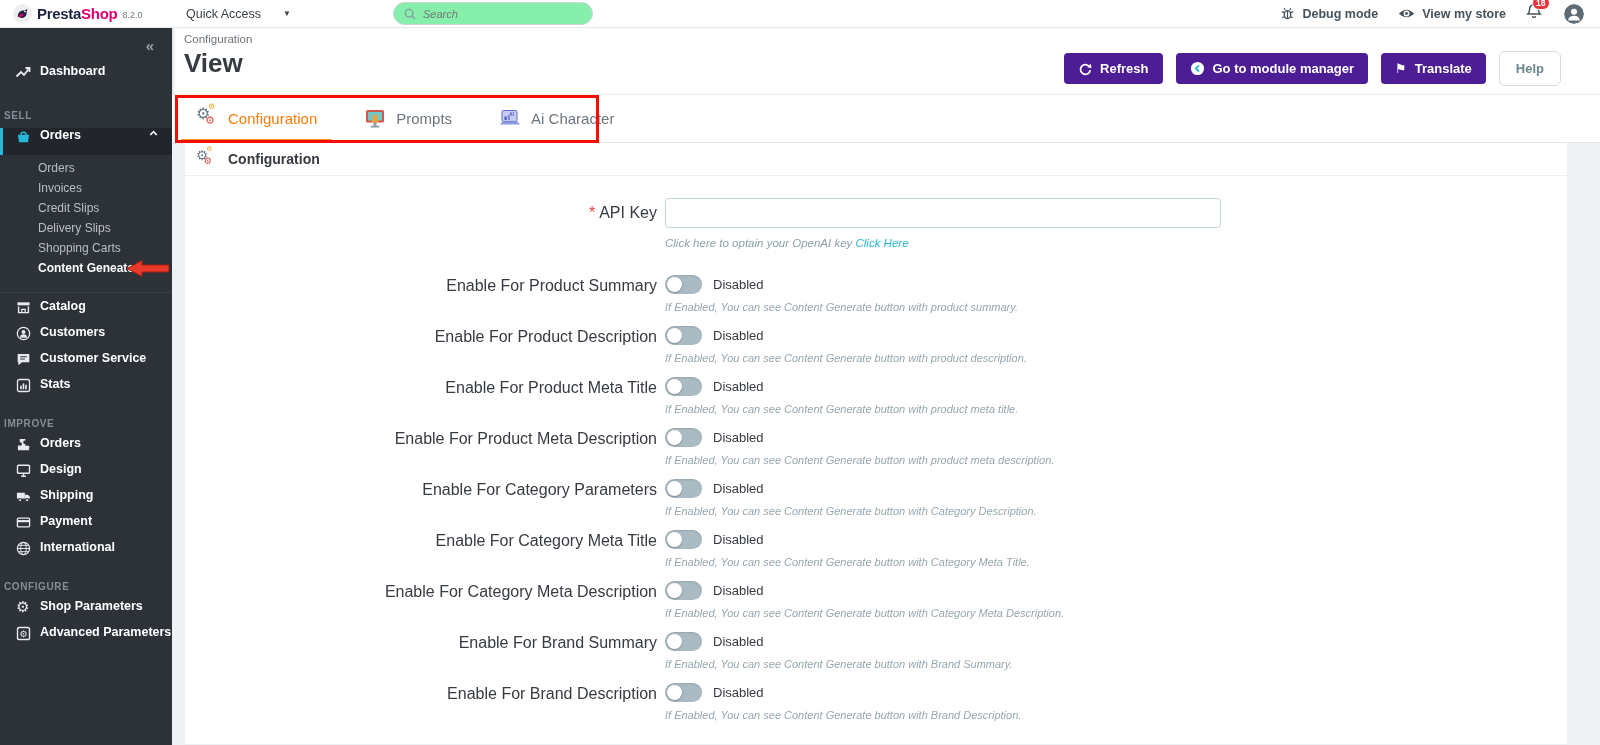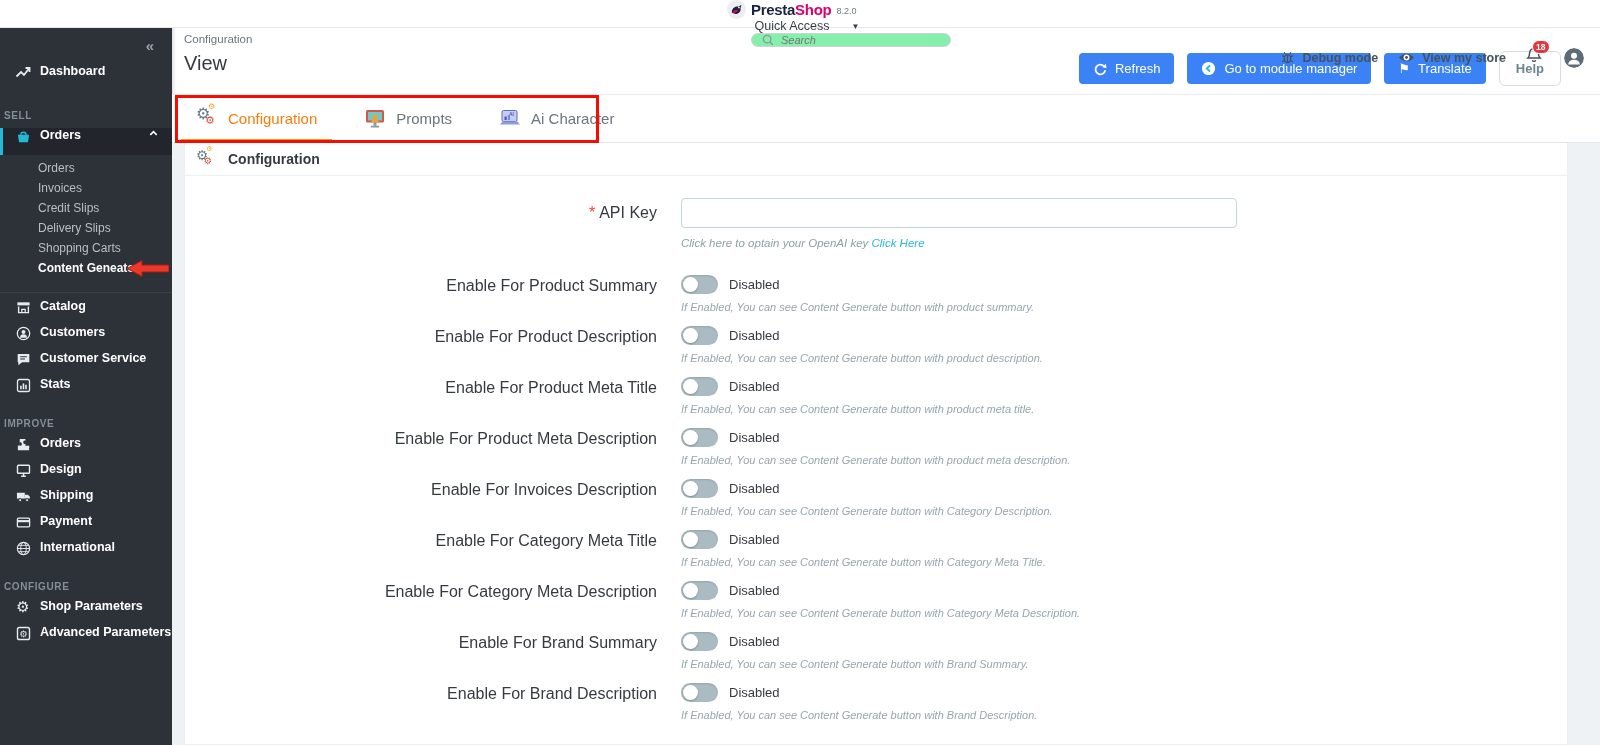--- a/index.html
+++ b/index.html
@@ -1,21 +1,21 @@
 <!DOCTYPE html>
 <html><head>
 <meta charset="utf-8">
 <style>
   * { margin:0; padding:0; box-sizing:border-box; }
   html,body { width:1600px; height:745px; overflow:hidden; }
   body { font-family:"Liberation Sans", sans-serif; background:#eff2f5; position:relative; color:#363a41; }
 
   
   .topbar { position:absolute; top:0; left:0; width:1600px; height:28px; background:#fff;
-            border-bottom:1px solid #e3e8ec; display:flex; align-items:center; z-index:30;flex-direction:column; }
+            border-bottom:1px solid #e3e8ec; display:flex; align-items:center; z-index:30; }
   .brand { width:172px; flex:none; display:flex; align-items:center; padding-left:13px; }
   .bird { width:19px; height:19px; flex:none; margin-right:5px; }
   .wordmark { font-size:15px; font-weight:700; color:#1c2241; letter-spacing:-0.3px; }
   .wordmark .shop { color:#e0006d; }
   .version { font-size:9px; color:#6b7c85; margin-left:5px; margin-top:3px; }
   .quick-access { margin-left:14px; font-size:12.5px; color:#383f48; display:flex; align-items:center; gap:22px; cursor:pointer; }
   .caret { font-size:8px; color:#383f48; }
   .searchbox { margin-left:102px; width:200px; height:23px; border:1px solid #ccd4da; border-radius:12px;
                display:flex; align-items:center; padding:0 10px; gap:7px; background:#86efac; }
   .searchbox input { border:none; outline:none; width:150px; font-size:11px; font-style:italic; color:#6e7b84;
@@ -45,23 +45,23 @@
   .sub-item.highlight { color:#fff; font-weight:700; }
   .annotation-arrow { position:absolute; right:3px; top:2px; width:42px; height:17px; }
   .side-divider { border-top:1px solid #3a4046; margin:8px 0 6px; }
   .nav-item.h26 { height:26px; }
 
   
   .main { position:absolute; top:28px; left:172px; width:1428px; height:717px; }
   .main-header { background:#fff; height:67px; padding:5px 0 0 12px; border-bottom:1px solid #eaeef1;
                  position:relative; box-shadow:inset 4px 0 5px -4px rgba(0,0,0,.25); }
   .breadcrumb { font-size:11.5px; color:#6c757d; margin-bottom:3px; }
-  .page-title { font-size:20px; font-weight:400; color:#363a41; line-height:30px; }
+  .page-title { font-size:26px; font-weight:700; color:#363a41; line-height:30px; }
   .header-buttons { position:absolute; right:39px; top:23px; display:flex; align-items:center; gap:13px; }
-  .btn { height:31px; border:none; border-radius:4px; background:#3b82f6; color:#fff; font-weight:400;
+  .btn { height:31px; border:none; border-radius:4px; background:#4c1d95; color:#fff; font-weight:700;
          font-size:13px; display:flex; align-items:center; gap:8px; padding:0 14px; cursor:pointer;
          font-family:"Liberation Sans", sans-serif; }
   .btn-help { background:#fff; border:1px solid #d6dce1; color:#6c868e; height:35px; border-radius:6px; padding:0 16px; font-weight:700; }
   .flag-glyph { font-size:13px; font-family:"DejaVu Sans", sans-serif; }
 
   
   .tabs-bar { background:#fff; height:48px; display:flex; align-items:stretch; padding-left:9px;
               border-bottom:1px solid #e3e8ec; position:relative; }
   .tab { display:flex; align-items:center; gap:9px; font-size:15px; color:#6c757d; padding:0 15px;
          cursor:pointer; position:relative; margin-right:16px; }
@@ -79,21 +79,21 @@
   
   .card { margin:0 32px 0 12px; background:#fff; min-height:602px; border:1px solid #eceff2; border-top:none; }
   .card-header { height:33px; display:flex; align-items:center; gap:9px; padding-left:11px;
                  border-bottom:1px solid #edf0f2; font-size:14px; font-weight:700; color:#363a41; }
   .card-header .gears-icon { transform:scale(.85); transform-origin:left center; }
   .card-body { padding-top:22px; }
 
   .form-row { display:flex; margin-bottom:10px; }
   .label-col { width:472px; flex:none; text-align:right; font-size:16px; color:#363a41; padding-top:6px; }
   .label-col.toggle-lab { padding-top:2px; }
-  .ctrl-col { margin-left:24px; }
+  .ctrl-col { margin-left:8px; }
   .req { color:#f0413a; margin-right:4px; }
   .api-input { width:556px; height:30px; border:1px solid #c3d4da; border-radius:4px; padding:0 10px;
                font-size:13px; font-family:"Liberation Sans", sans-serif; color:#363a41; outline:none; }
   .api-helper { margin-top:9px; font-size:11.5px; font-style:italic; color:#8da0a8; }
   .api-helper a { color:#25b9d7; text-decoration:none; cursor:pointer; }
   .row-api { margin-bottom:26px; }
 
   .toggle-line { display:flex; align-items:center; }
   .toggle-pill { width:37px; height:19px; border-radius:10px; background:#aabbc3; position:relative;
                  cursor:pointer; flex:none; box-shadow:inset 0 1px 2px rgba(0,0,0,.12); }
@@ -437,21 +437,21 @@
             <div class="label-col toggle-lab">Enable For Product Meta Description</div>
             <div class="ctrl-col">
               <div class="toggle-line">
                 <div class="toggle-pill"></div>
                 <span class="state-label">Disabled</span>
               </div>
               <div class="toggle-helper">If Enabled, You can see Content Generate button with product meta description.</div>
             </div>
           </div>
           <div class="form-row">
-            <div class="label-col toggle-lab">Enable For Invoices Description</div>
+            <div class="label-col toggle-lab">Enable For Category Parameters</div>
             <div class="ctrl-col">
               <div class="toggle-line">
                 <div class="toggle-pill"></div>
                 <span class="state-label">Disabled</span>
               </div>
               <div class="toggle-helper">If Enabled, You can see Content Generate button with Category Description.</div>
             </div>
           </div>
           <div class="form-row">
             <div class="label-col toggle-lab">Enable For Category Meta Title</div>

